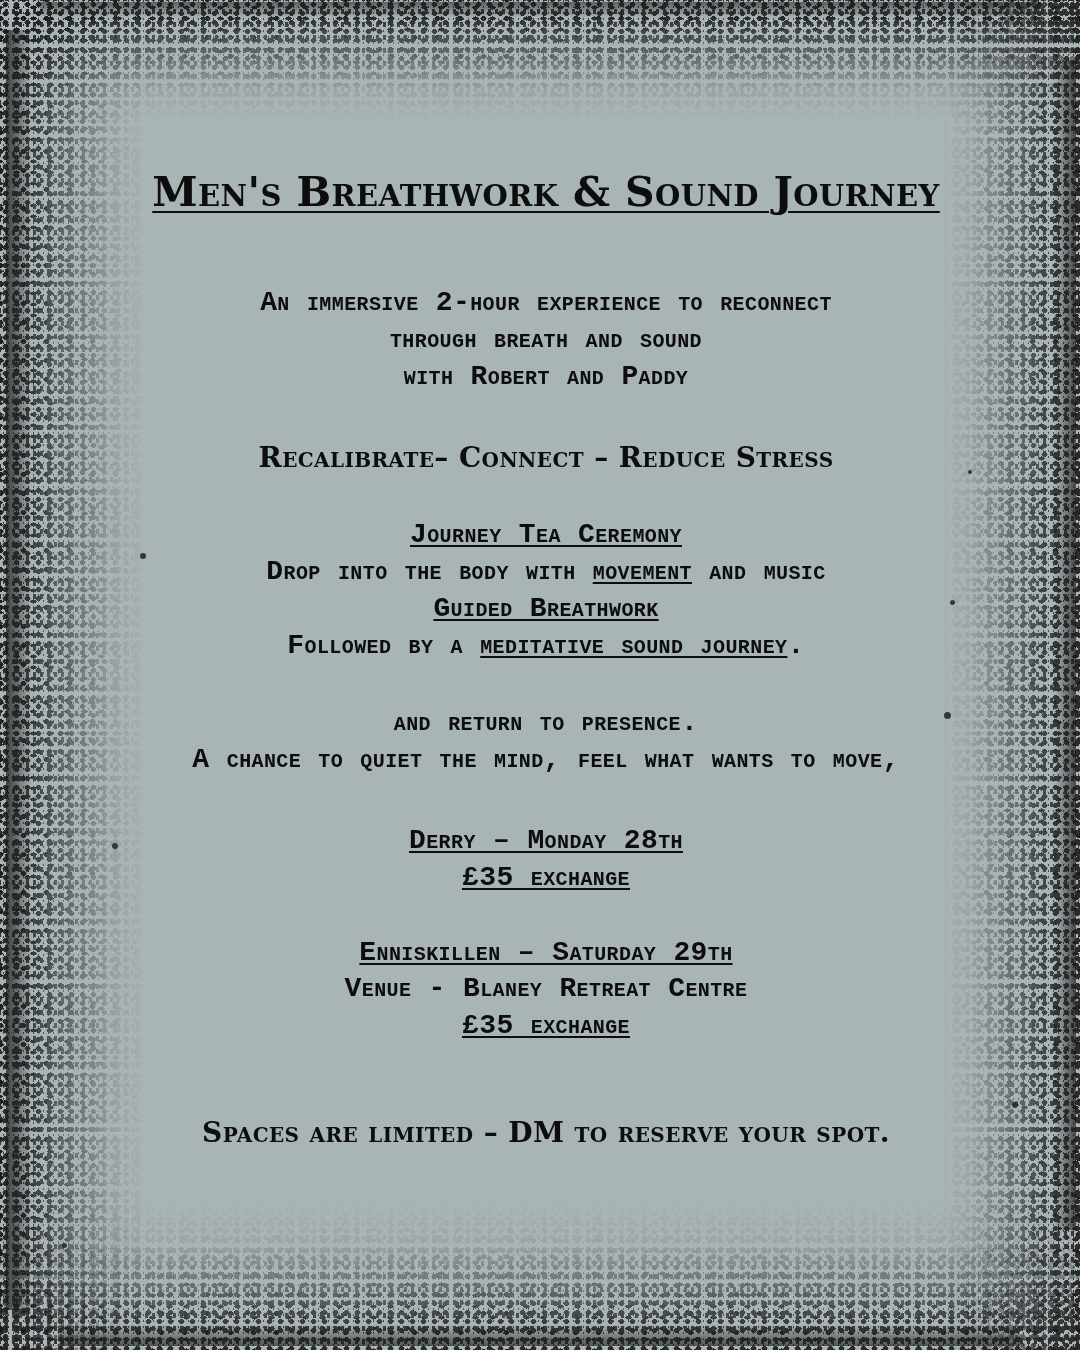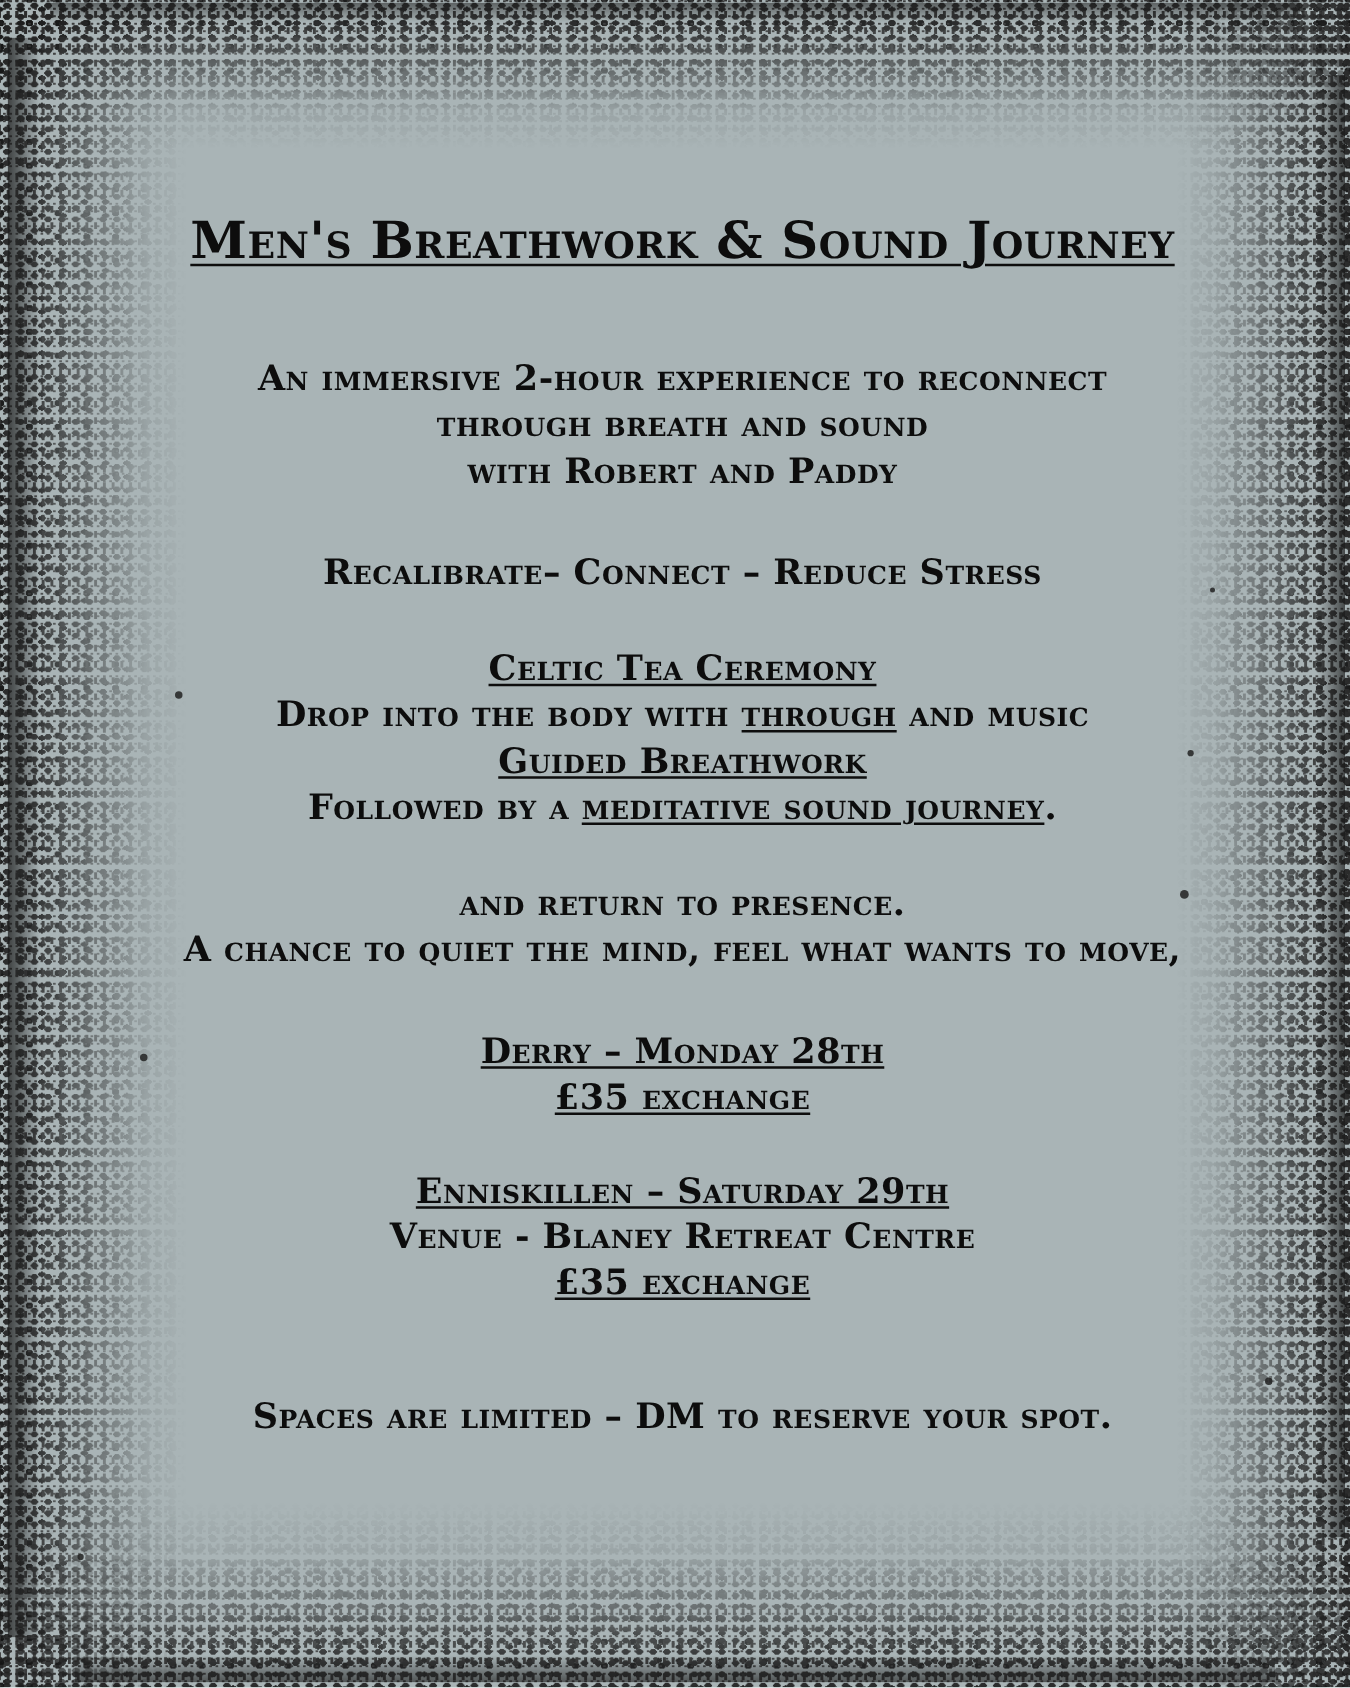--- a/index.html
+++ b/index.html
@@ -114,20 +114,21 @@
     font-weight: 700;
     text-decoration: underline;
     text-underline-offset: 5px;
     text-decoration-thickness: 2px;
     line-height: 1.1;
     margin: 0 0 8px 0;
     font-variant: small-caps;
   }
   .block {
     margin: 0;
+    font-family: Liberation Mono, monospace;
   }
   .line {
     font-size: 28px;
     font-weight: 700;
     line-height: 1.32;
     font-variant: small-caps;
   }
   .u { text-decoration: underline; text-underline-offset: 3px; text-decoration-thickness: 2px; }
   .gap-xl { height: 62px; }
   .gap-lg { height: 44px; }
@@ -171,22 +172,22 @@
       <div class="line">with Robert and Paddy</div>
     </div>
 
     <div class="gap-lg"></div>
 
     <div class="line">Recalibrate– Connect – Reduce Stress</div>
 
     <div class="gap-md"></div>
 
     <div class="block">
-      <div class="line u">Celtic Tea Ceremony</div>
-      <div class="line"><span>Drop into the body with </span><span class="u">through</span><span> and music</span></div>
+      <div class="line u">Journey Tea Ceremony</div>
+      <div class="line"><span>Drop into the body with </span><span class="u">movement</span><span> and music</span></div>
       <div class="line u">Guided Breathwork</div>
       <div class="line"><span>Followed by a </span><span class="u">meditative sound journey</span><span>.</span></div>
     </div>
 
     <div class="gap-md"></div>
 
     <div class="block">
       <div class="line">and return to presence.</div>
       <div class="line">A chance to quiet the mind, feel what wants to move,</div>
     </div>

